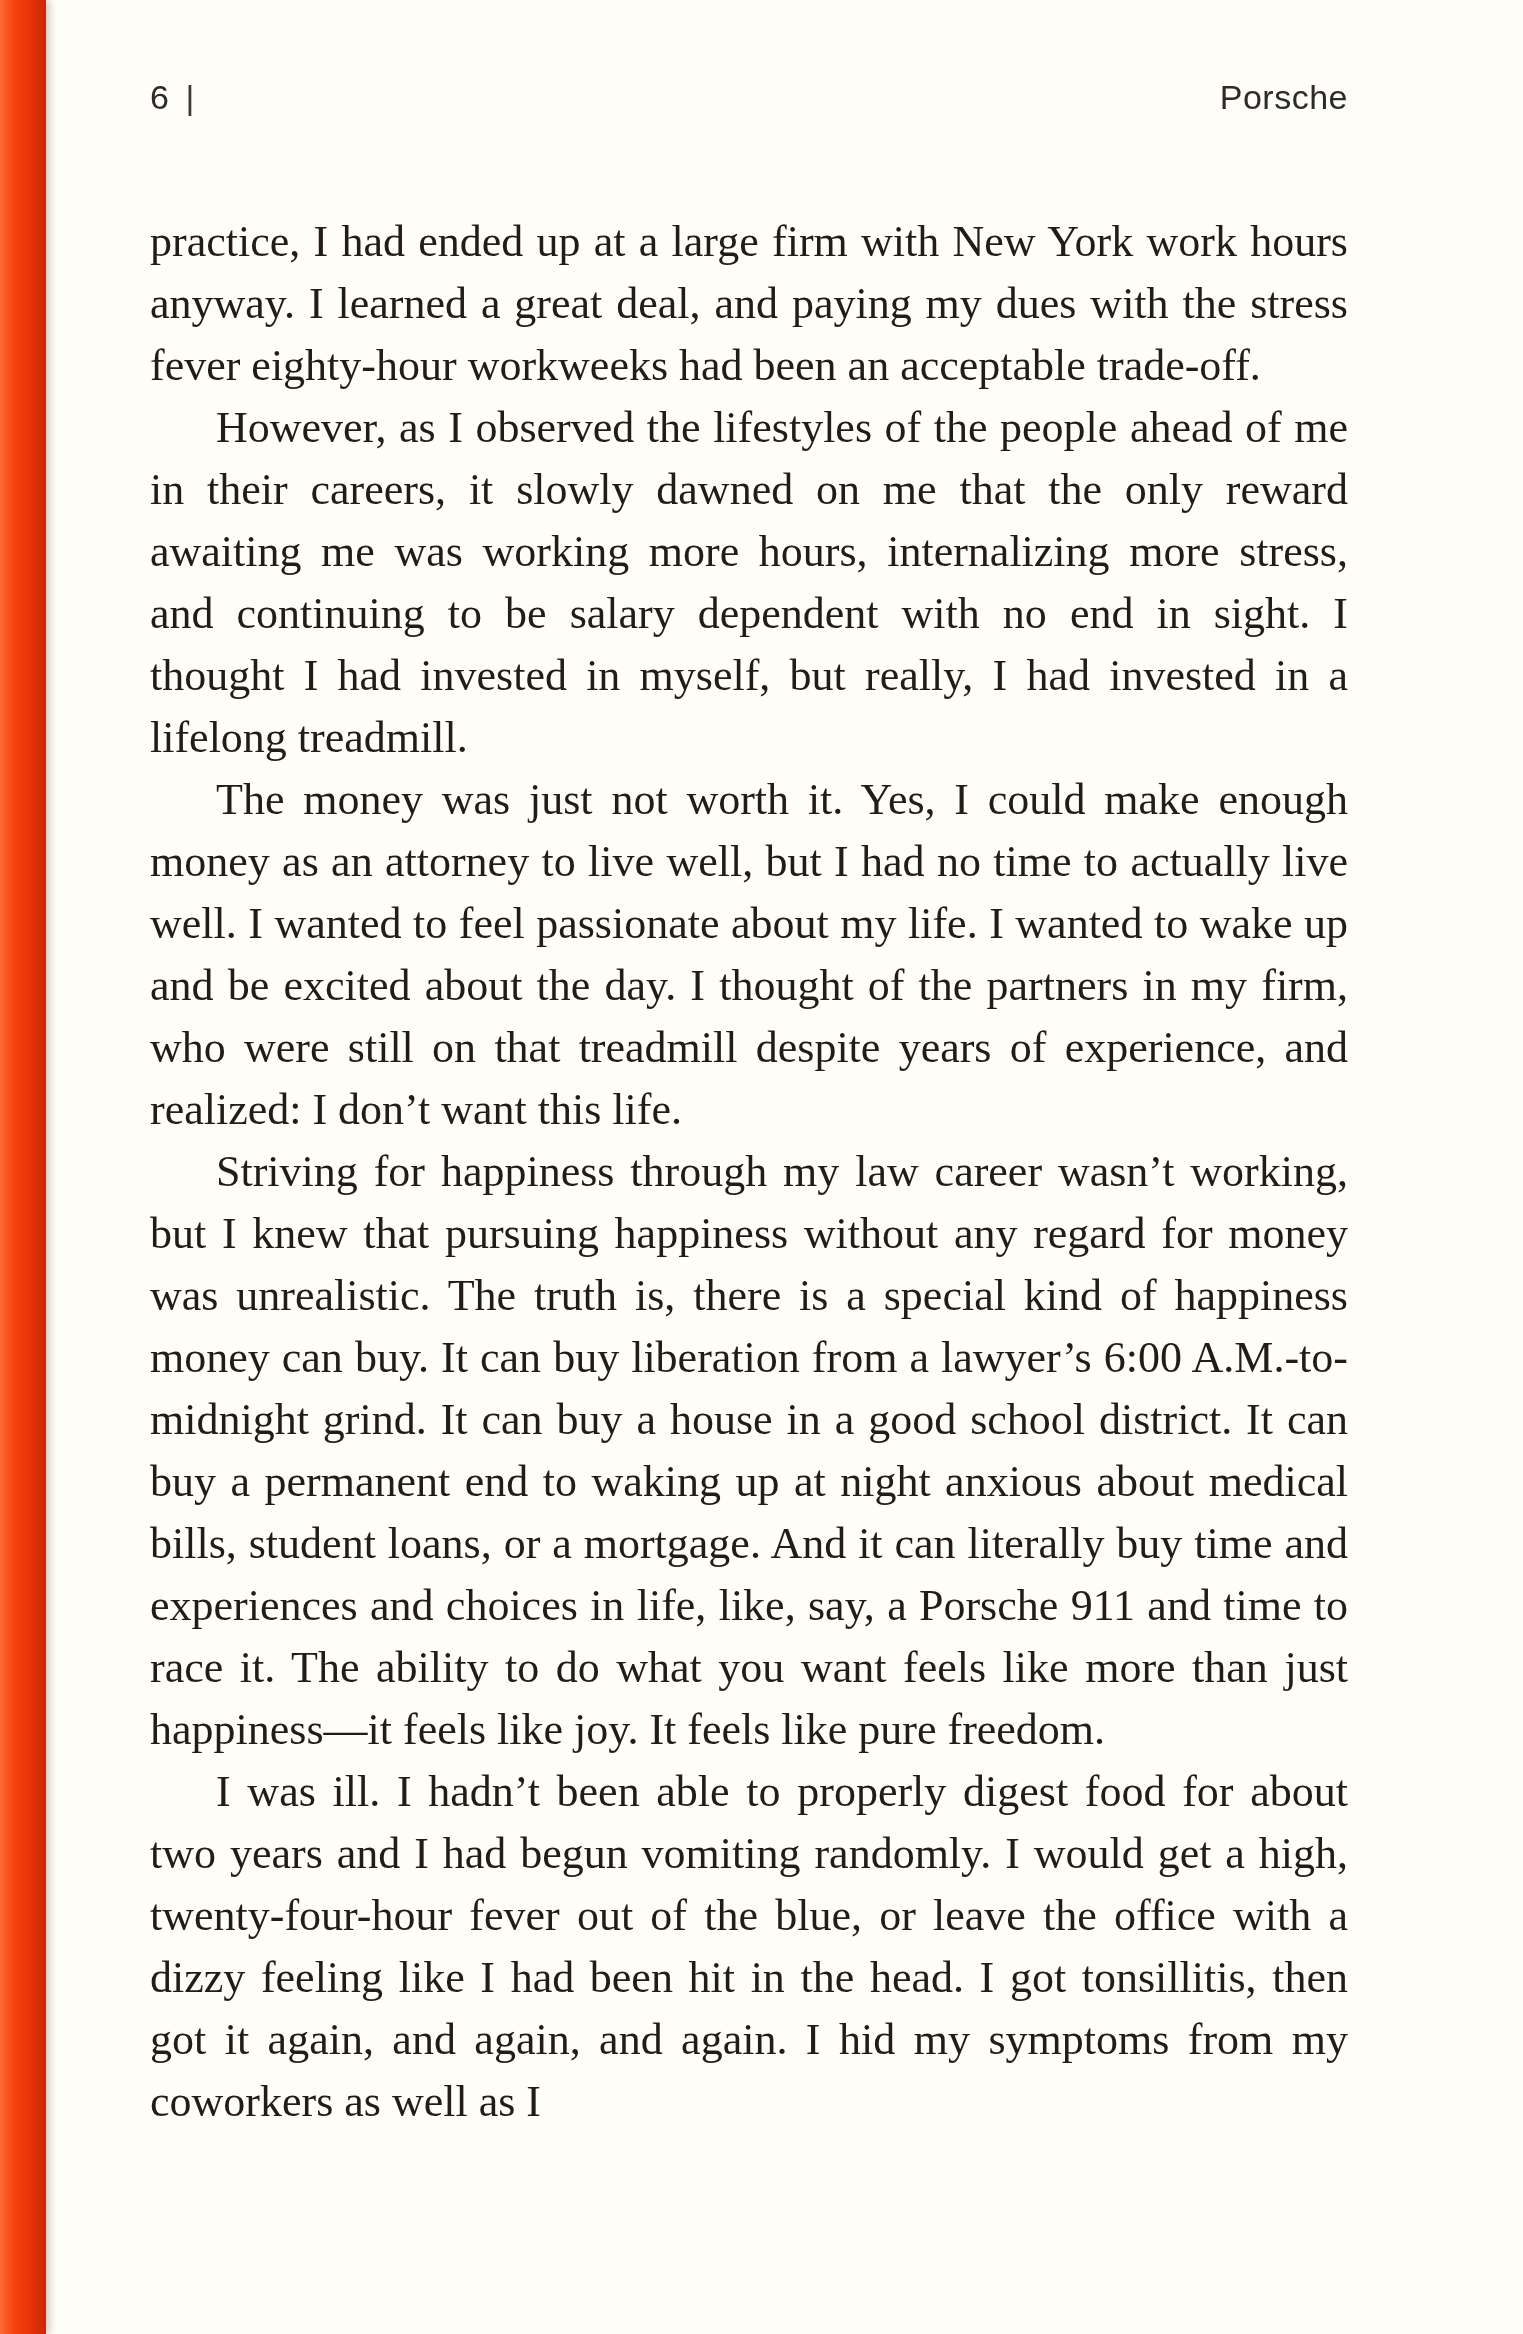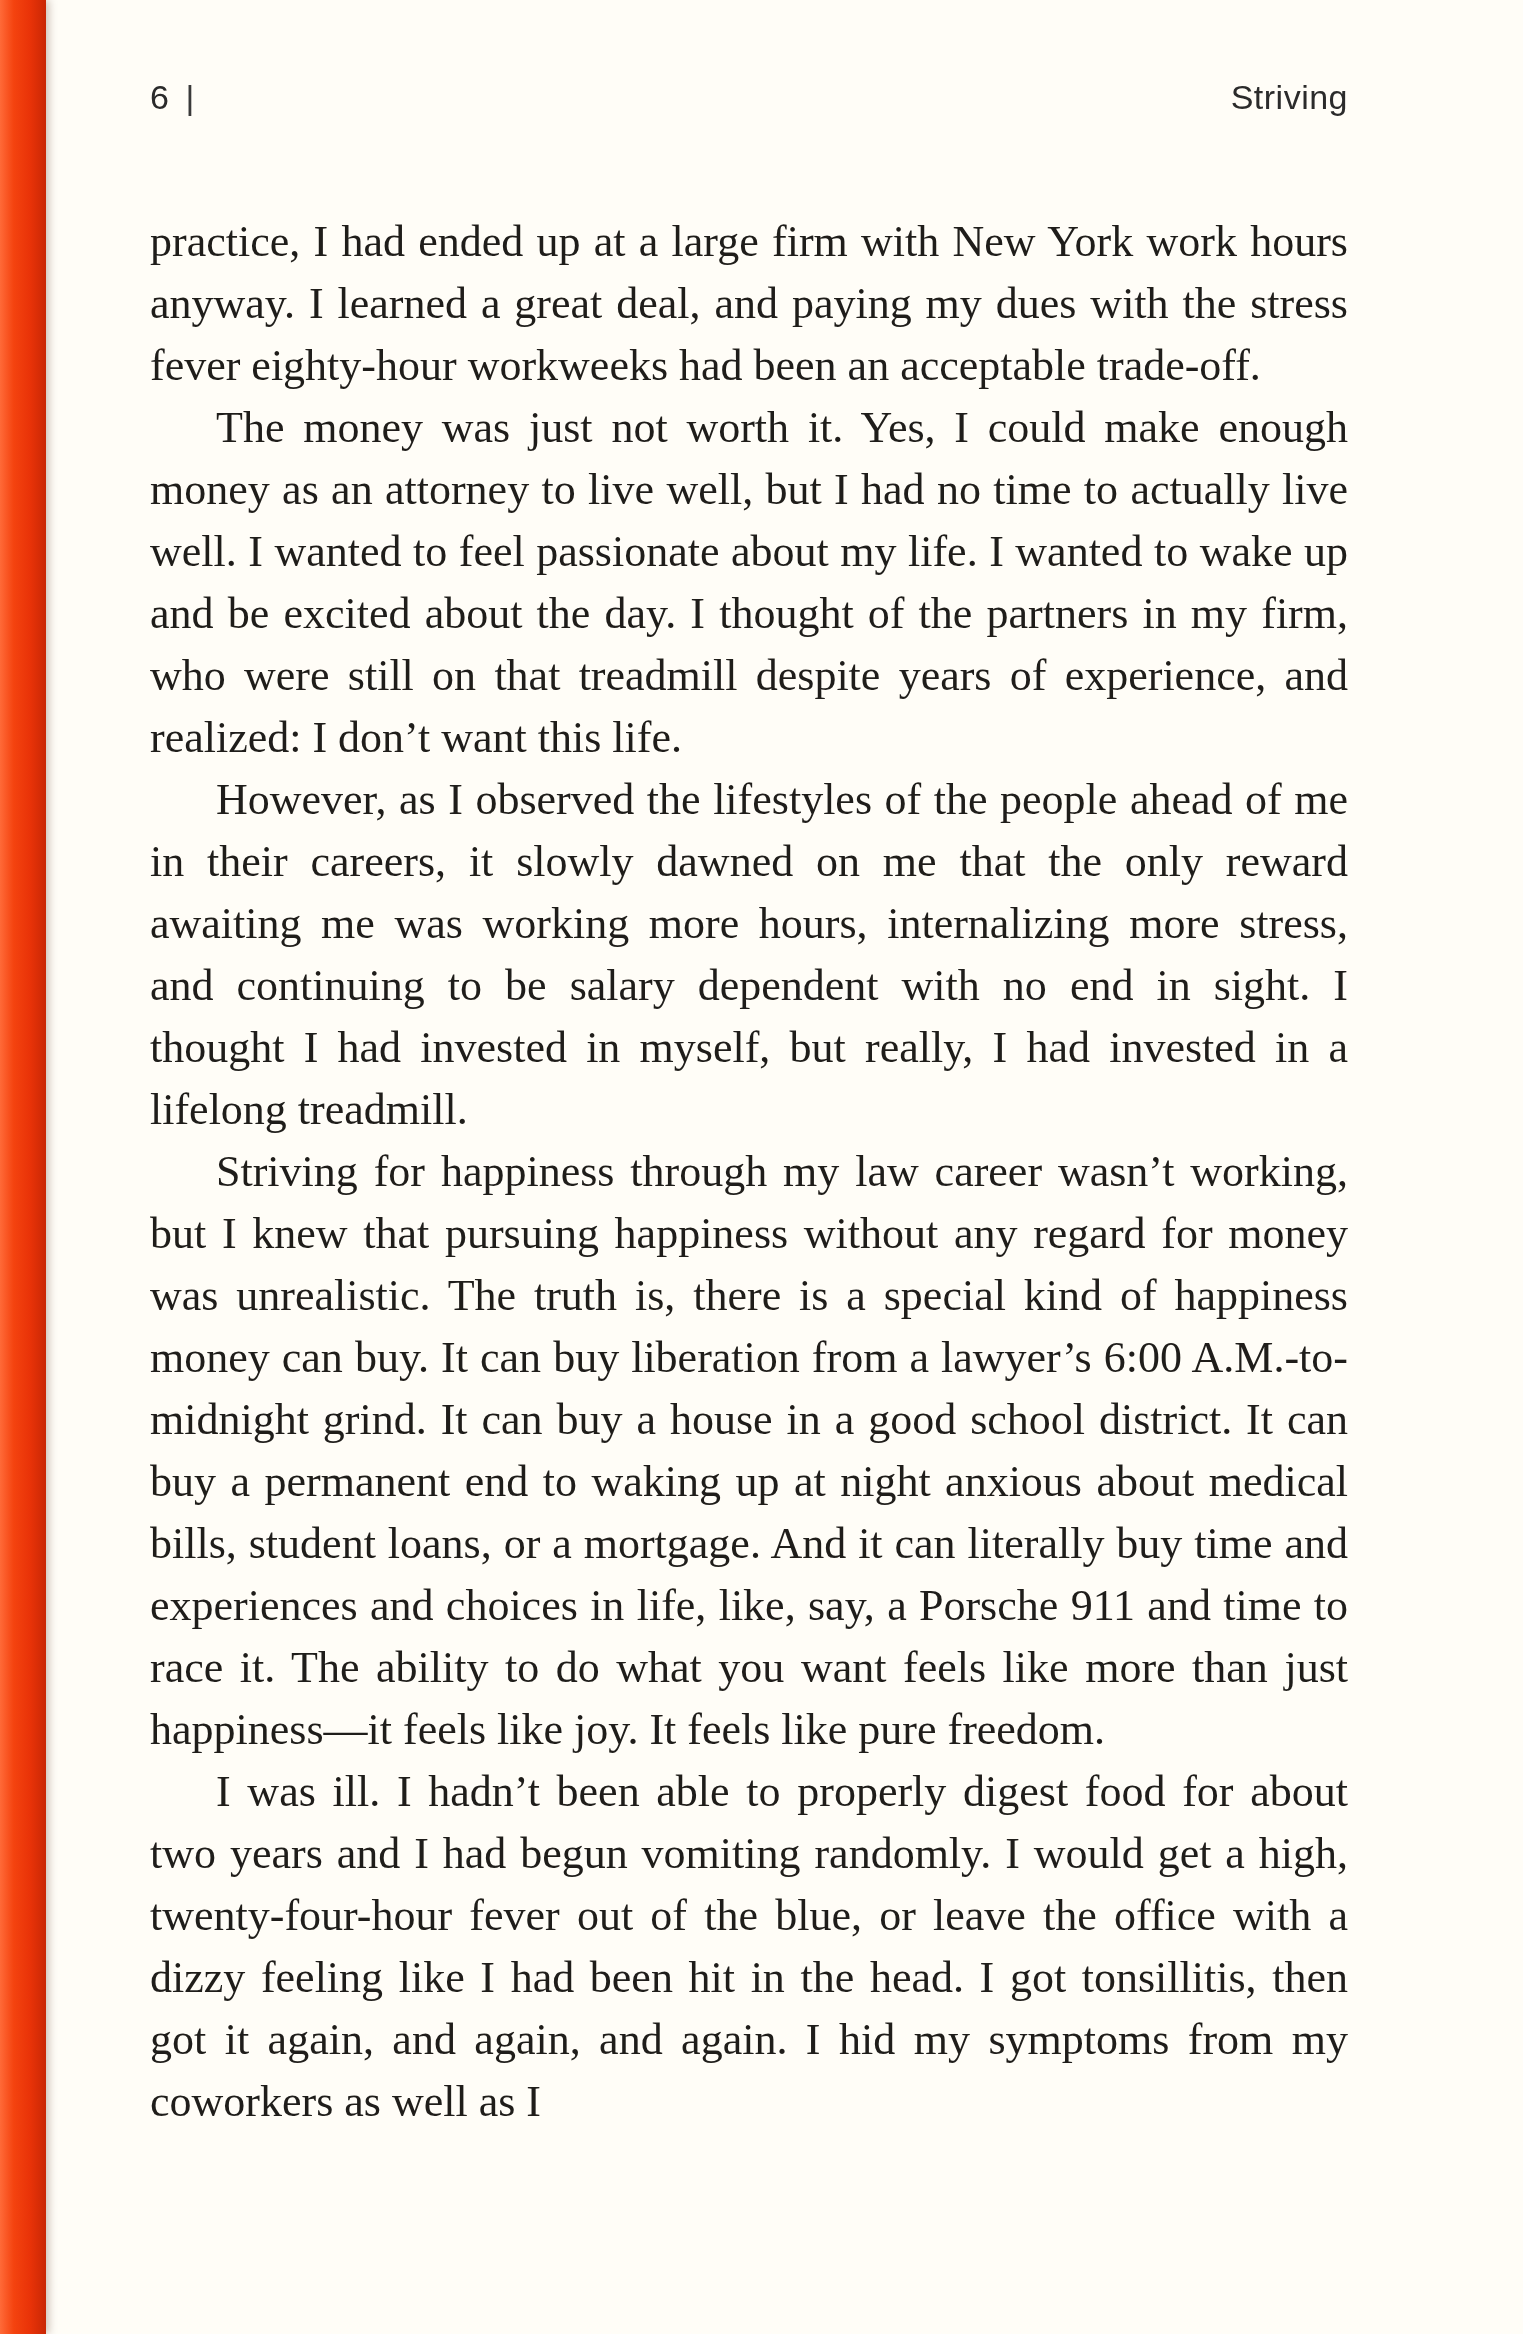--- a/index.html
+++ b/index.html
@@ -85,26 +85,26 @@
 
   <div class="spine-edge"></div>
 
   <div class="page-inner">
 
     <div class="page-header">
       <div class="folio">
         <span>6</span>
         <span class="divider">|</span>
       </div>
-      <div class="running-head">Striving</div>
+      <div class="running-head">Porsche</div>
     </div>
 
     <div class="body-text">
       <p>practice, I had ended up at a large firm with New York work hours anyway. I learned a great deal, and paying my dues with the stress fever eighty-hour workweeks had been an acceptable trade-off.</p>
+      <p class="indent">However, as I observed the lifestyles of the people ahead of me in their careers, it slowly dawned on me that the only reward awaiting me was working more hours, internalizing more stress, and continuing to be salary dependent with no end in sight. I thought I had invested in myself, but really, I had invested in a lifelong treadmill.</p>
       <p class="indent">The money was just not worth it. Yes, I could make enough money as an attorney to live well, but I had no time to actually live well. I wanted to feel passionate about my life. I wanted to wake up and be excited about the day. I thought of the partners in my firm, who were still on that treadmill despite years of experience, and realized: I don’t want this life.</p>
-      <p class="indent">However, as I observed the lifestyles of the people ahead of me in their careers, it slowly dawned on me that the only reward awaiting me was working more hours, internalizing more stress, and continuing to be salary dependent with no end in sight. I thought I had invested in myself, but really, I had invested in a lifelong treadmill.</p>
       <p class="indent">Striving for happiness through my law career wasn’t working, but I knew that pursuing happiness without any regard for money was unrealistic. The truth is, there is a special kind of happiness money can buy. It can buy liberation from a lawyer’s 6:00 A.M.-to-midnight grind. It can buy a house in a good school district. It can buy a permanent end to waking up at night anxious about medical bills, student loans, or a mortgage. And it can literally buy time and experiences and choices in life, like, say, a Porsche 911 and time to race it. The ability to do what you want feels like more than just happiness—it feels like joy. It feels like pure freedom.</p>
       <p class="indent">I was ill. I hadn’t been able to properly digest food for about two years and I had begun vomiting randomly. I would get a high, twenty-four-hour fever out of the blue, or leave the office with a dizzy feeling like I had been hit in the head. I got tonsillitis, then got it again, and again, and again. I hid my symptoms from my coworkers as well as I</p>
     </div>
 
   </div>
 
 </div>
 
 </body></html>

